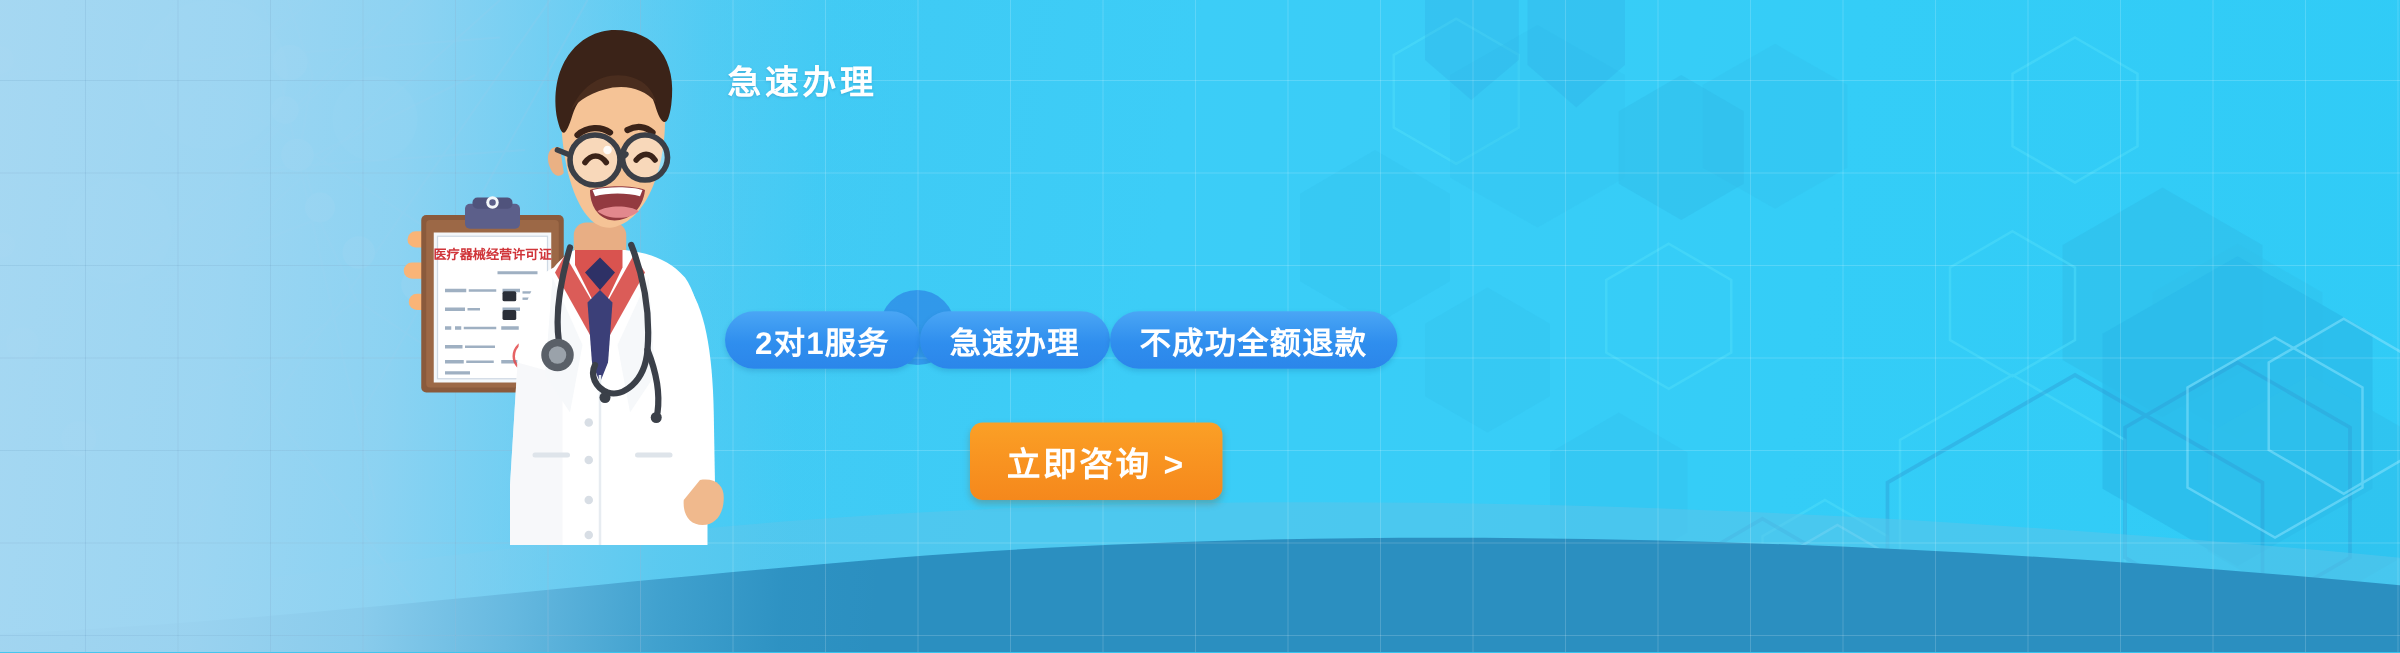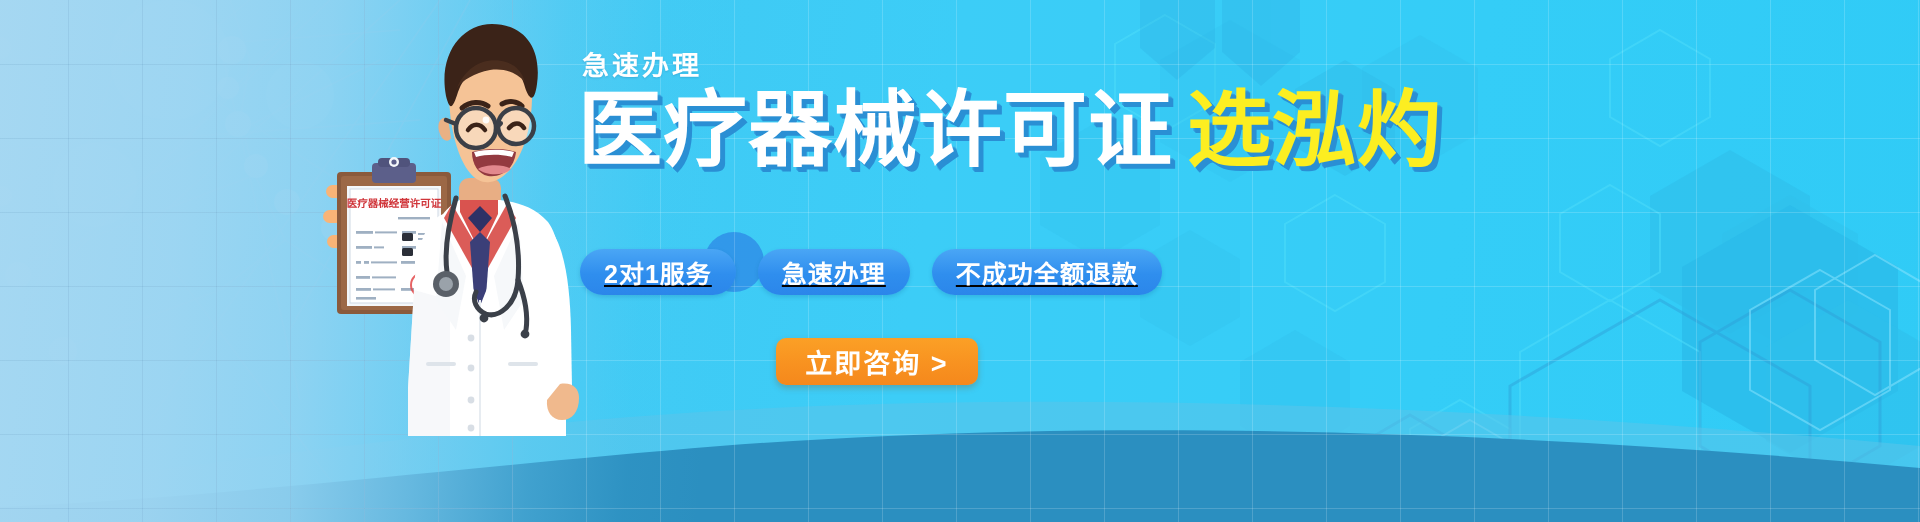--- a/index.html
+++ b/index.html
@@ -90,40 +90,40 @@
     margin-left:14px;
     text-shadow:
        5px 5px 0 #2a8fd4,
        4px 4px 0 #2f96d8,
        3px 3px 0 #3a9edd;
   }
 
   
   #pills {
     position:absolute; left:2px; top:249px;
-    display:flex; align-items:center; gap:22px;text-decoration:underline;
+    display:flex; align-items:center; 
   }
   .pill {
     height:46px;
     padding:0 24px;
     display:flex; align-items:center; justify-content:center;
     border-radius:23px;
     background:linear-gradient(180deg,#4aa6f5 0%,#2f8eee 55%,#2b86ea 100%);
     color:#ffffff;
     font-size:25px; font-weight:700;
     letter-spacing:1px;
     box-shadow:0 2px 4px rgba(20,90,150,0.22);
     white-space:nowrap;
     cursor:pointer;
   }
 
   
   #cta {
     position:absolute; left:198px; top:338px;
-    width:202px; height:47px;
+    width:202px; height:62px;
     border:none;
     border-radius:10px;
     background:linear-gradient(180deg,#fba026 0%,#f89220 55%,#f5881c 100%);
     color:#ffffff;
     font-family:"Liberation Sans","DejaVu Sans",sans-serif;
     font-size:27px; font-weight:700;
     letter-spacing:2px;
     cursor:pointer;
     box-shadow:0 3px 6px rgba(140,70,10,0.28);
   }
@@ -380,23 +380,20 @@
         <path d="M154 152 C 166 149 185 149 194 152 L 192 157 C 182 154 166 154 156 157 Z" fill="#ffffff"></path>
         <path d="M158 169 C 166 164 184 164 191 169 C 184 176 166 176 158 169 Z" fill="#e2888d"></path>
       </g>
     </svg>
   </div>
 
   <div id="content">
 
     <div id="eyebrow">急速办理</div>
 
-    <div id="headline">
-      <span class="h-white">医疗器械许可证</span><span class="h-yellow">选泓灼</span>
-    </div>
 
     <div id="pills">
       <div class="pill">2对1服务</div>
       <div class="pill">急速办理</div>
       <div class="pill">不成功全额退款</div>
     </div>
 
     <button id="cta">立即咨询 &gt;</button>
   </div>
 

